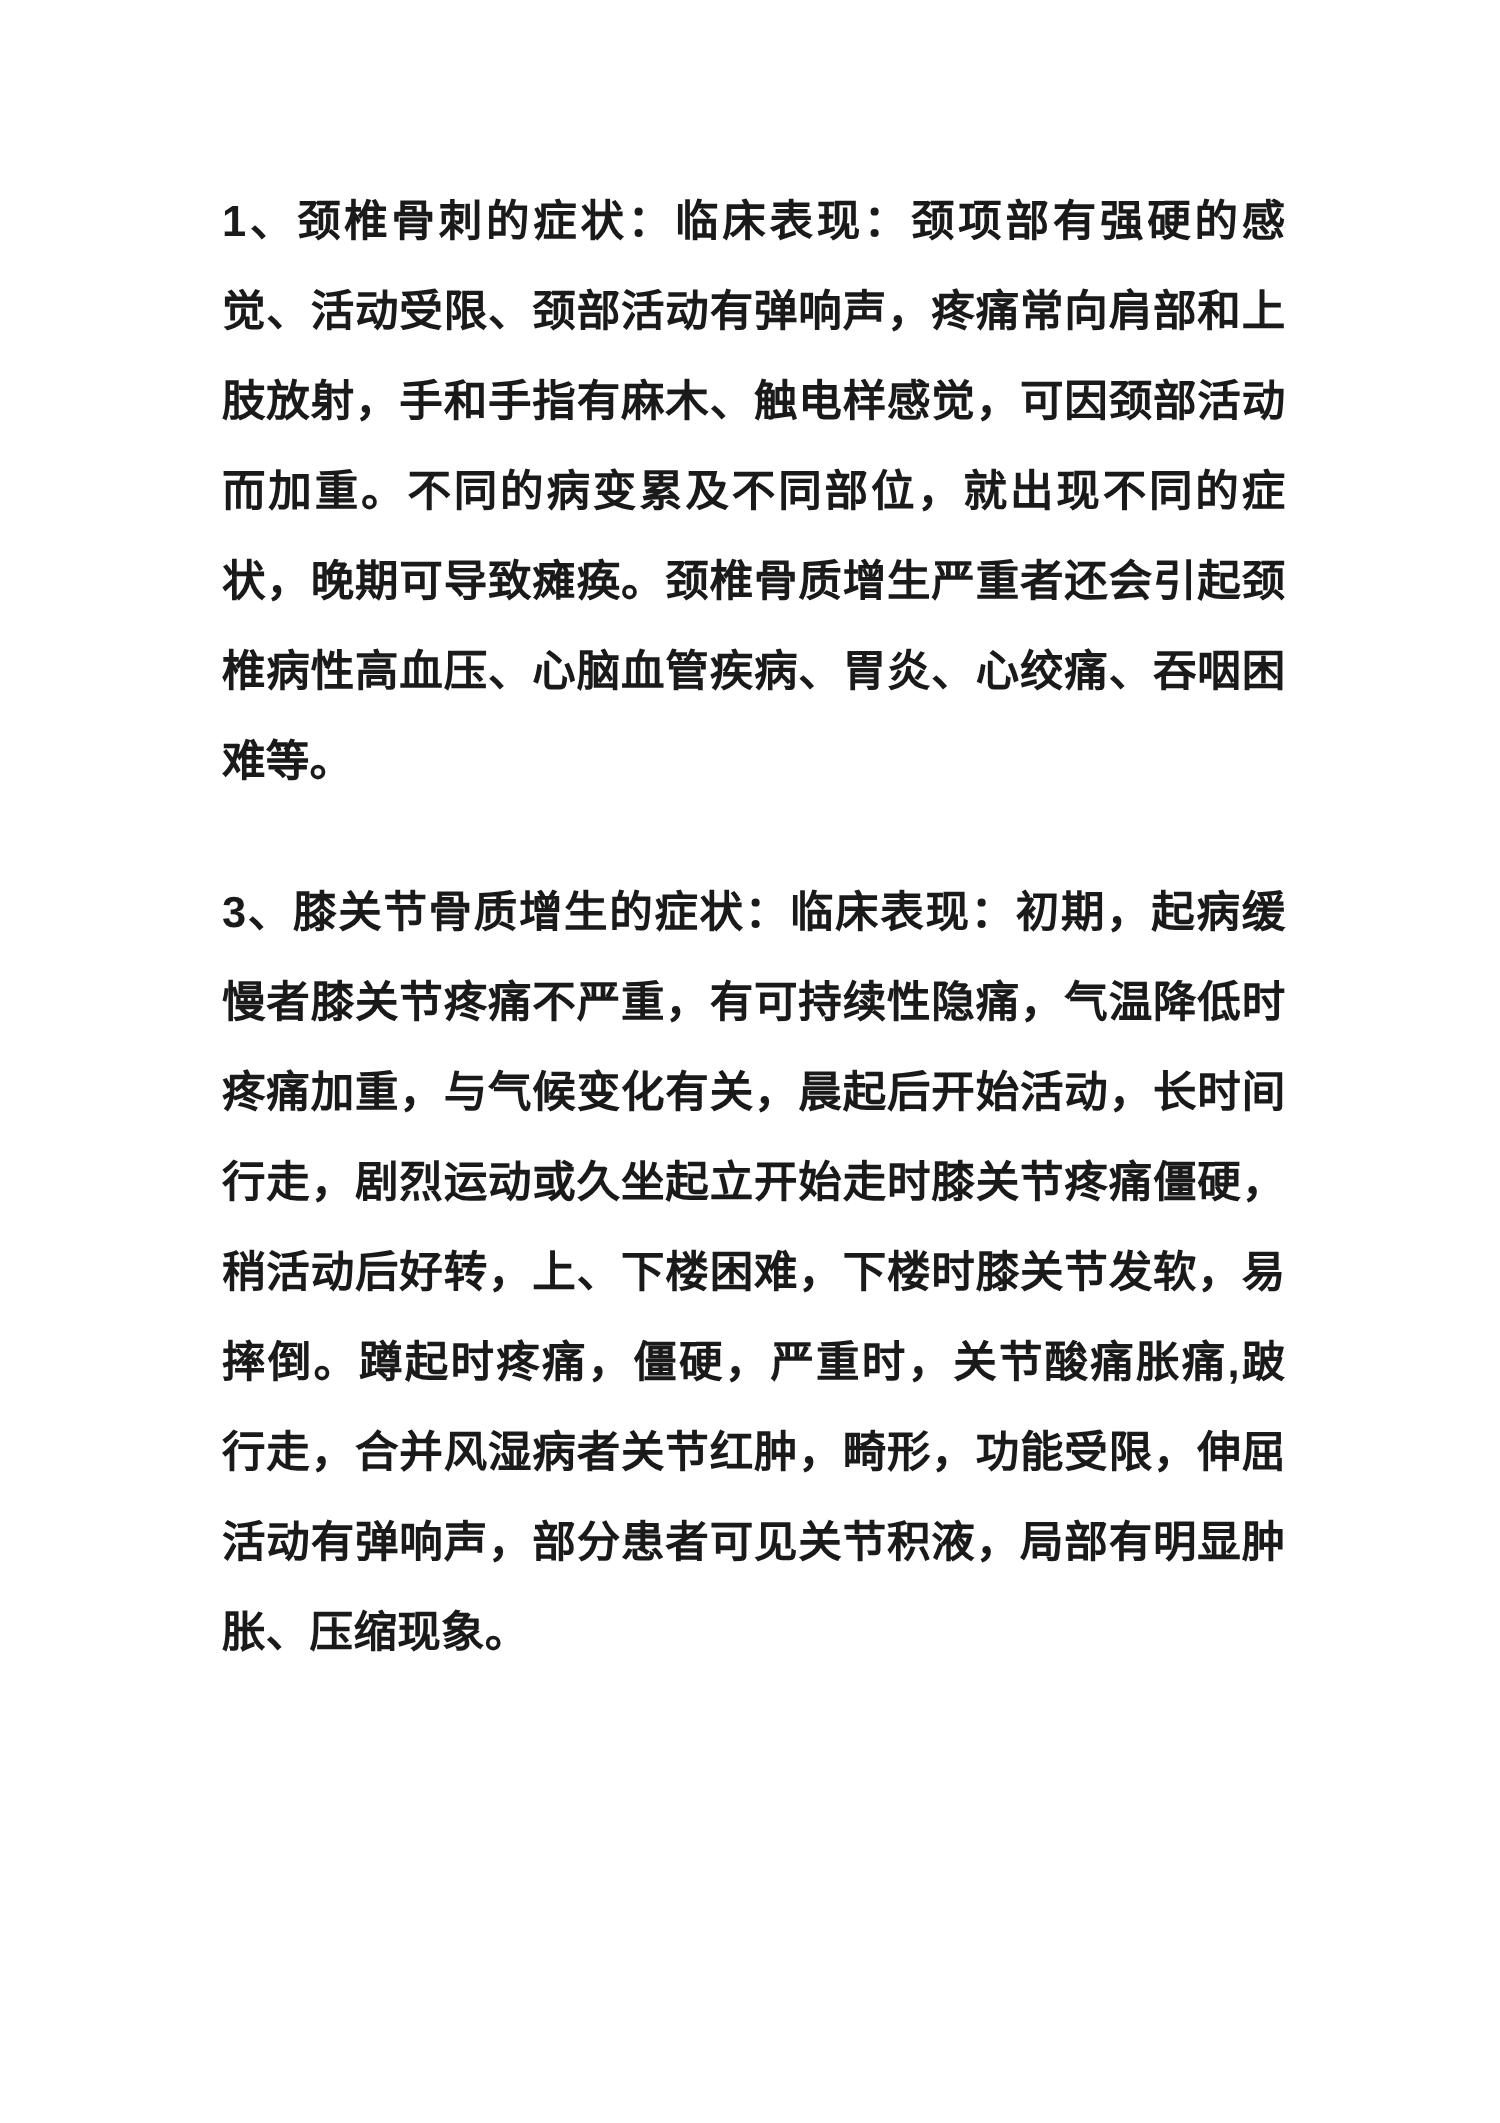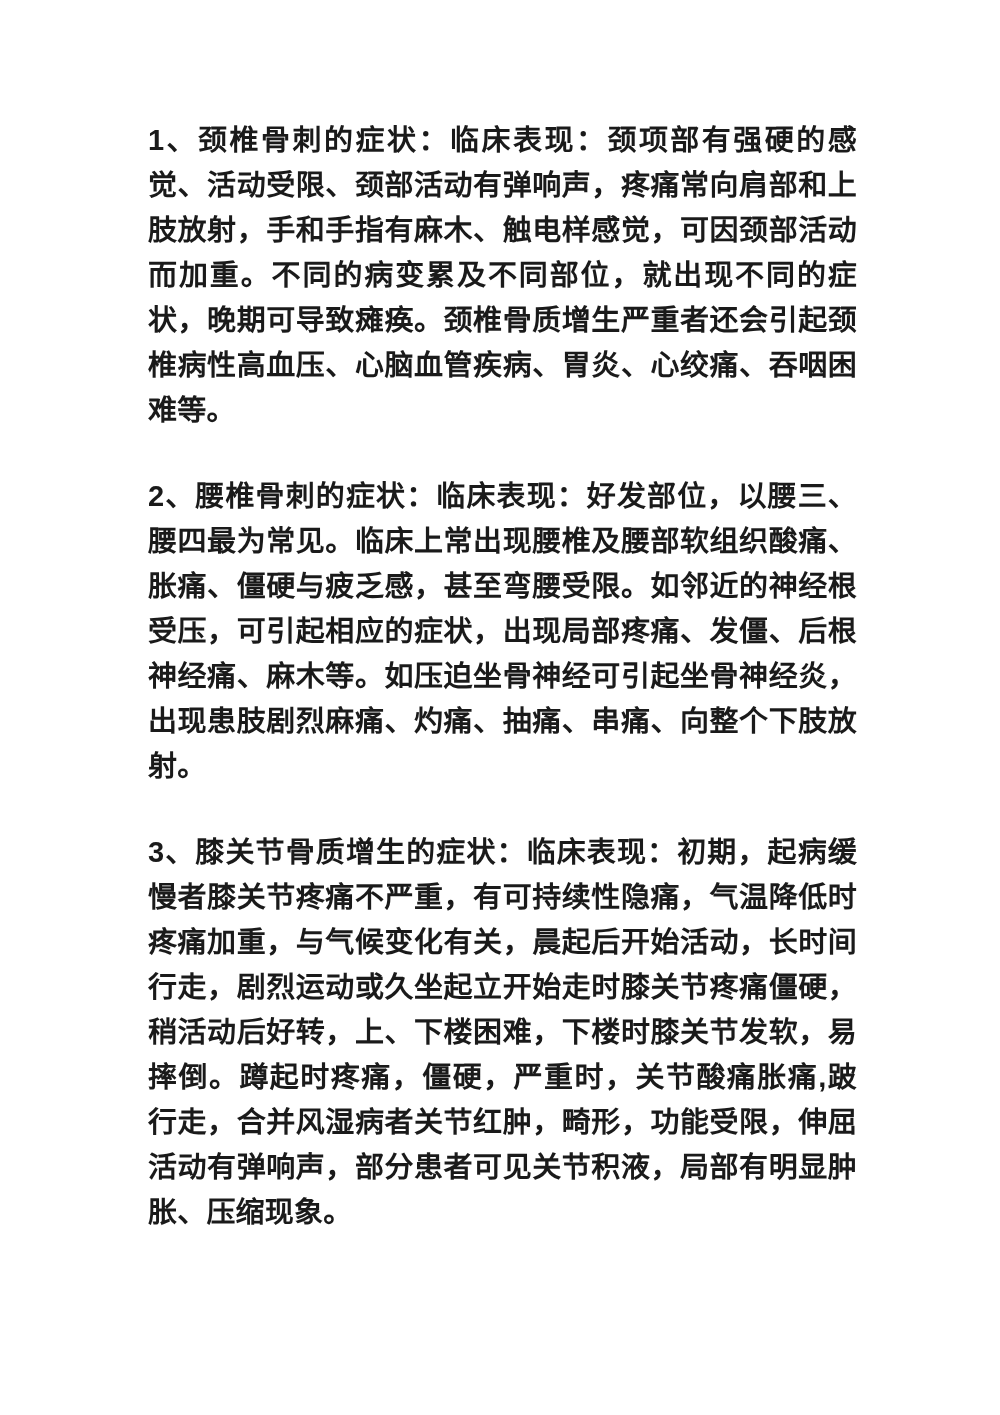--- a/index.html
+++ b/index.html
@@ -27,21 +27,21 @@
     position: absolute;
     left: 148px;
     top: 118px;
     width: 709px;
   }
 
   .para {
     margin: 0 0 41px 0;
     padding: 0;
     font-size: 29px;
-    line-height: 45px;
+    line-height: 60px;
     font-weight: 700;
     color: #1a1a1a;
     text-align: justify;
     text-justify: inter-character;
     letter-spacing: 0.2px;
     word-break: break-all;
     -webkit-font-smoothing: antialiased;
   }
 
   .para:last-child {
@@ -49,18 +49,17 @@
   }
 </style>
 </head>
 <body>
 
 <div class="page">
   <div class="doc-body">
 
     <p class="para">1、颈椎骨刺的症状：临床表现：颈项部有强硬的感觉、活动受限、颈部活动有弹响声，疼痛常向肩部和上肢放射，手和手指有麻木、触电样感觉，可因颈部活动而加重。不同的病变累及不同部位，就出现不同的症状，晚期可导致瘫痪。颈椎骨质增生严重者还会引起颈椎病性高血压、心脑血管疾病、胃炎、心绞痛、吞咽困难等。</p>
 
-    <p class="para">2、腰椎骨刺的症状：临床表现：好发部位，以腰三、腰四最为常见。临床上常出现腰椎及腰部软组织酸痛、胀痛、僵硬与疲乏感，甚至弯腰受限。如邻近的神经根受压，可引起相应的症状，出现局部疼痛、发僵、后根神经痛、麻木等。如压迫坐骨神经可引起坐骨神经炎，出现患肢剧烈麻痛、灼痛、抽痛、串痛、向整个下肢放射。</p>
 
     <p class="para">3、膝关节骨质增生的症状：临床表现：初期，起病缓慢者膝关节疼痛不严重，有可持续性隐痛，气温降低时疼痛加重，与气候变化有关，晨起后开始活动，长时间行走，剧烈运动或久坐起立开始走时膝关节疼痛僵硬，稍活动后好转，上、下楼困难，下楼时膝关节发软，易摔倒。蹲起时疼痛，僵硬，严重时，关节酸痛胀痛,跛行走，合并风湿病者关节红肿，畸形，功能受限，伸屈活动有弹响声，部分患者可见关节积液，局部有明显肿胀、压缩现象。</p>
 
   </div>
 </div>
 
 </body></html>

